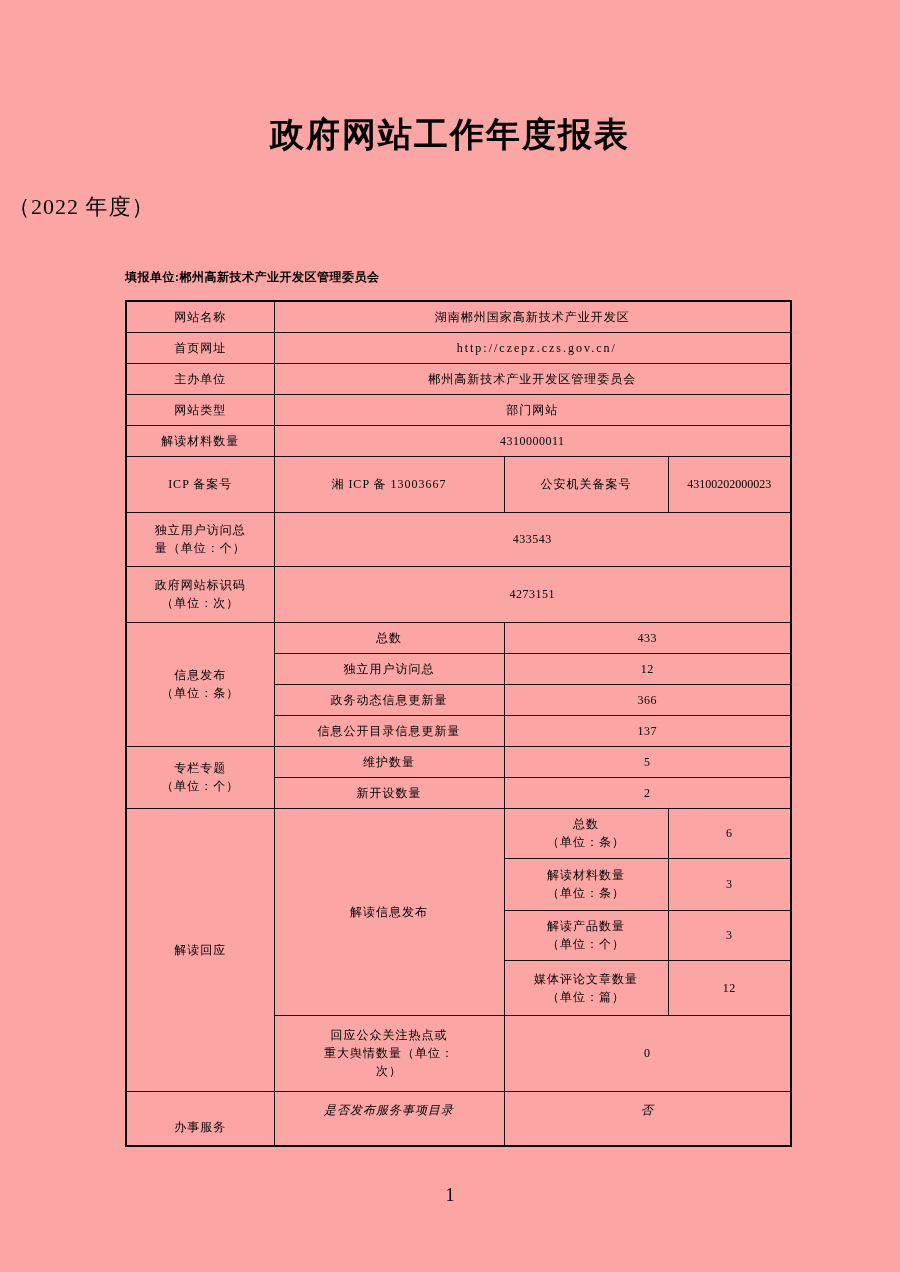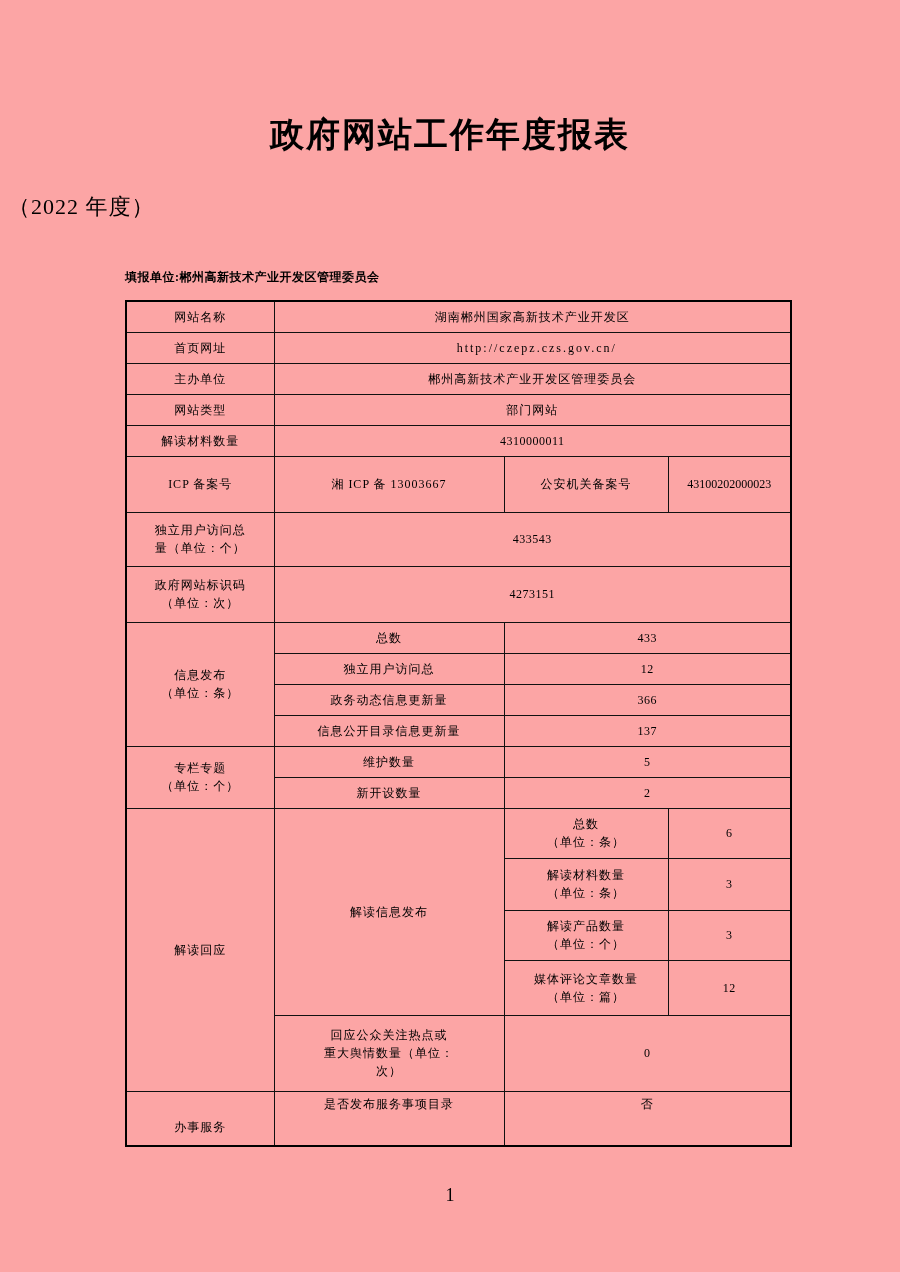--- a/index.html
+++ b/index.html
@@ -40,21 +40,21 @@
     white-space:pre-line;
     overflow:hidden;
   }
   .h31 { height:31px; } .h54 { height:54px;font-family:Liberation Serif, serif; } .h56 { height:56px; }
   .h50 { height:50px; } .h52 { height:52px; } .h55 { height:55px; }
   .h76 { height:76px;font-family:Liberation Serif, serif; }
   .url { letter-spacing:2px;padding-left:15px; }
   .num { letter-spacing:0.5px; }
   .police-val { letter-spacing:0; word-break:break-all; padding:16px 14px; line-height:1.5; }
   .svc-cat { vertical-align:bottom; padding-bottom:9px; }
-  .svc-top { vertical-align:top; padding-top:3px; }
+  .svc-top { vertical-align:top; padding-top:9px;font-style:italic; }
 
   .page-number {
     position:absolute; top:1185px; left:0; width:900px;
     text-align:center; font-size:18px;
   }
 </style>
 </head>
 <body>
 
 <div class="page">

